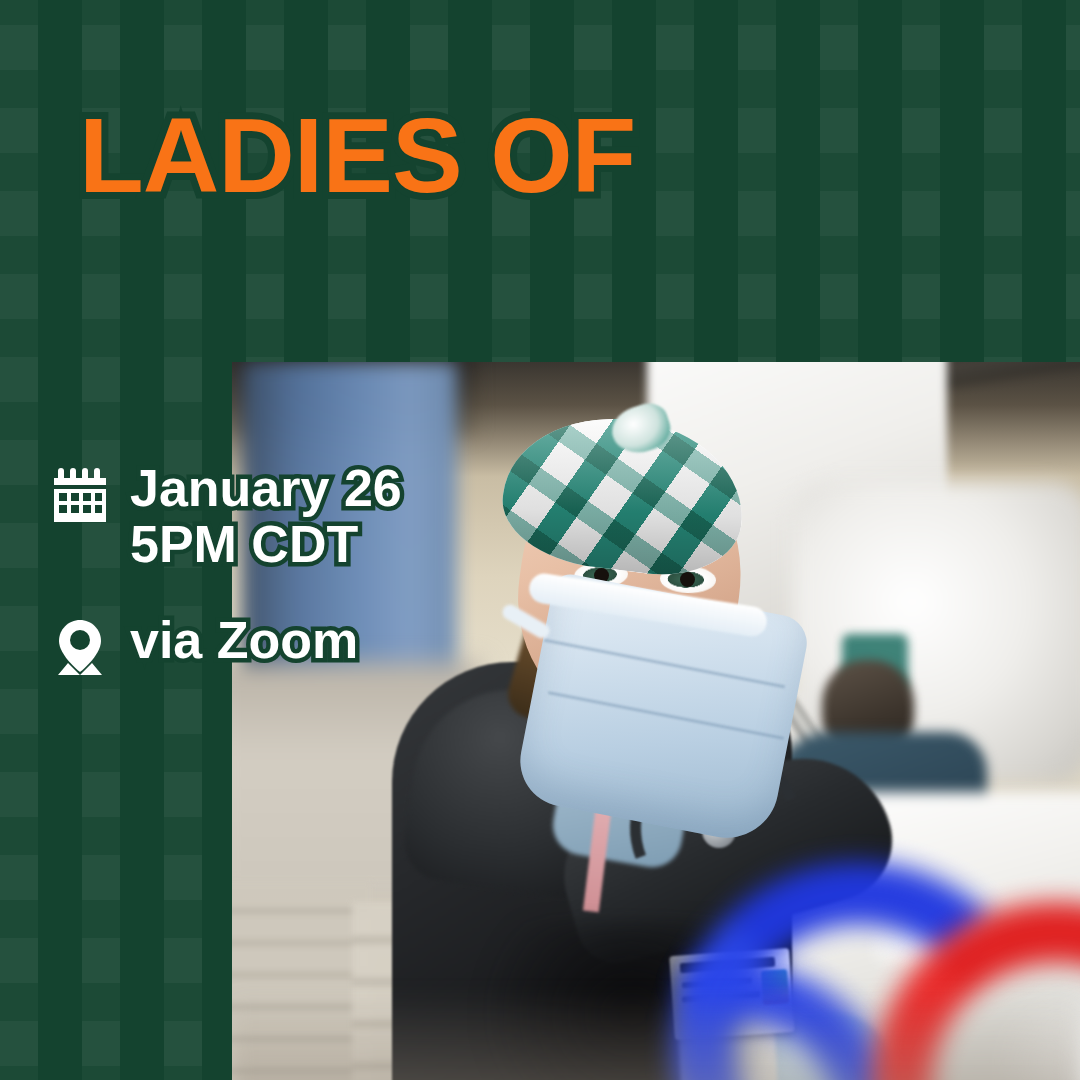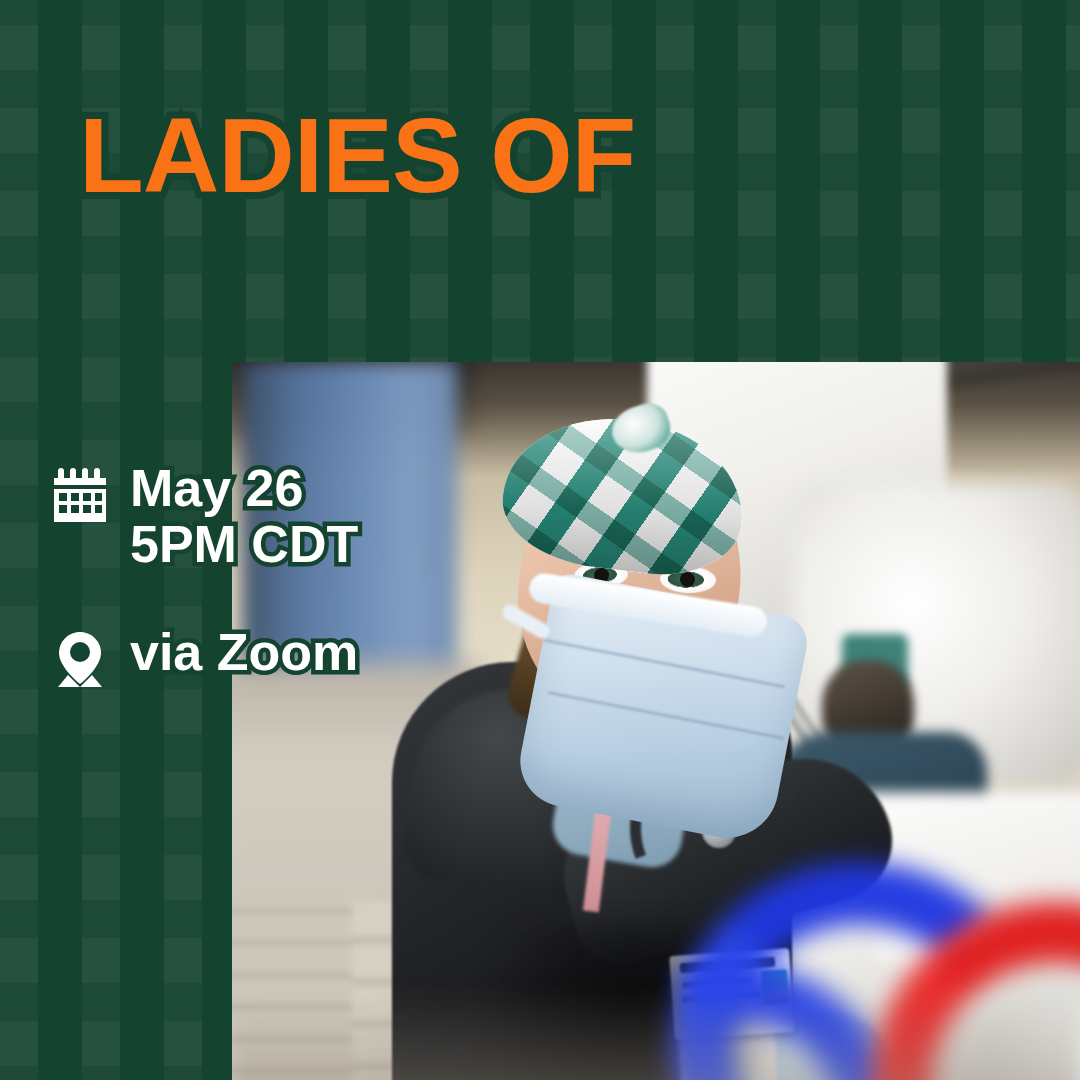--- a/index.html
+++ b/index.html
@@ -486,21 +486,21 @@
     left: 52px;
     top: 460px;
     z-index: 30;
     width: 460px;
   }
   .info-row {
     display: flex;
     align-items: flex-start;
     gap: 22px;
   }
-  .info-row + .info-row { margin-top: 52px; }
+  .info-row + .info-row { margin-top: 40px; }
   .info-icon {
     flex: 0 0 auto;
     width: 56px;
     height: 58px;
     margin-top: 6px;
   }
   .info-icon svg { display: block; width: 100%; height: 100%; }
   .info-text {
     font-family: "Liberation Sans", sans-serif;
     font-weight: 600;
@@ -603,21 +603,21 @@
             <rect x="19" y="27" width="8" height="8"></rect>
             <rect x="31" y="27" width="8" height="8"></rect>
             <rect x="43" y="27" width="7" height="8"></rect>
             <rect x="7" y="39" width="8" height="8"></rect>
             <rect x="19" y="39" width="8" height="8"></rect>
             <rect x="31" y="39" width="8" height="8"></rect>
             <rect x="43" y="39" width="7" height="8"></rect>
           </g>
         </svg>
       </span>
-      <span class="info-text">May 26
+      <span class="info-text">January 26
 5PM CDT</span>
     </div>
 
     <div class="info-row">
       <span class="info-icon">
         <svg viewBox="0 0 56 58" xmlns="http://www.w3.org/2000/svg" fill="#ffffff">
           <path d="M28 2 C16.4 2 7 11.4 7 23 c0 14.5 21 31 21 31 s21-16.5 21-31 C49 11.4 39.6 2 28 2 Z"></path>
           <circle cx="28" cy="22" r="10" fill="#14432F"></circle>
           <path d="M16 45 L28 57 L40 45 L50 57 H6 Z" fill="#ffffff"></path>
         </svg>

